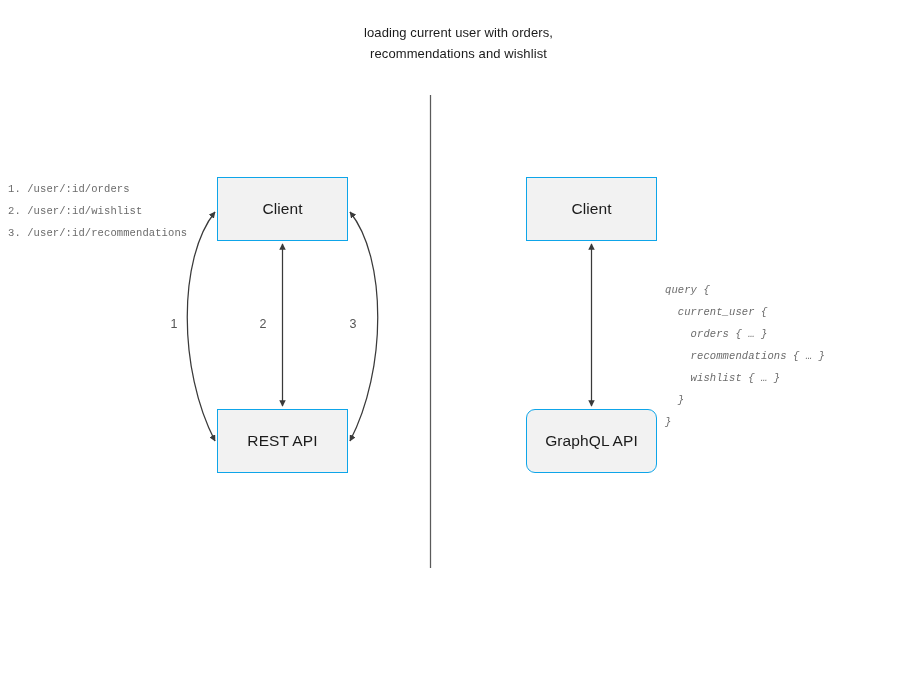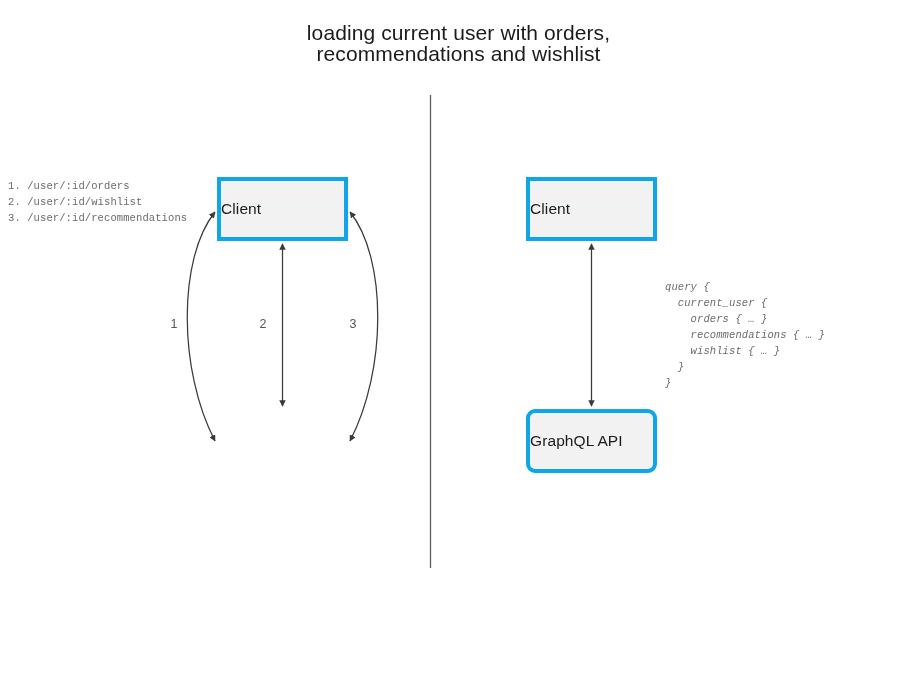--- a/index.html
+++ b/index.html
@@ -24,38 +24,38 @@
     height: 689px;
   }
 
   
   .diagram-title {
     position: absolute;
     left: 0;
     top: 22px;
     width: 917px;
     text-align: center;
-    font-size: 21px;
+    font-size: 13px;
     line-height: 21px;
     color: #1b1b1b;
     white-space: pre-line;
     letter-spacing: 0.1px;
   }
 
   
   .node {
     position: absolute;
     box-sizing: border-box;
     width: 131px;
     height: 64px;
     background: #f2f2f2;
-    border: 4px solid #0ea5e9;
+    border: 1px solid #0ea5e9;
     display: flex;
     align-items: center;
-    justify-content: flex-start;
+    justify-content: center;
     font-size: 15.5px;
     color: #1b1b1b;
     letter-spacing: 0.1px;
   }
   #node-client-rest  { left: 217px; top: 177px; }
   #node-rest-api     { left: 217px; top: 409px; }
   #node-client-gql   { left: 526px; top: 177px; }
   #node-graphql-api  { left: 526px; top: 409px; border-radius: 9px; }
 
   
@@ -68,21 +68,21 @@
   }
   #arrow-label-1 { left: 166px; top: 317px; }
   #arrow-label-2 { left: 255px; top: 317px; }
   #arrow-label-3 { left: 345px; top: 317px; }
 
   
   .code-block {
     position: absolute;
     font-family: "Liberation Mono", "DejaVu Sans Mono", monospace;
     font-size: 10.5px;
-    line-height: 16px;
+    line-height: 22px;
     color: #6b6b6b;
     white-space: pre;
     letter-spacing: 0.1px;
   }
   #rest-endpoint-list { left: 8px;   top: 178px; }
   #graphql-query      { left: 665px; top: 279px; font-style: italic; }
 
   
   #vectors {
     position: absolute;
@@ -129,20 +129,23 @@
   </svg>
 
   <div class="code-block" id="rest-endpoint-list">1. /user/:id/orders
 2. /user/:id/wishlist
 3. /user/:id/recommendations</div>
 
   <div class="node" id="node-client-rest">
     <span>Client</span>
   </div>
 
+  <div class="node" id="node-rest-api">
+    <span>REST API</span>
+  </div>
 
   <div class="arrow-label" id="arrow-label-1">1</div>
   <div class="arrow-label" id="arrow-label-2">2</div>
   <div class="arrow-label" id="arrow-label-3">3</div>
 
   <div class="node" id="node-client-gql">
     <span>Client</span>
   </div>
 
   <div class="node" id="node-graphql-api">

